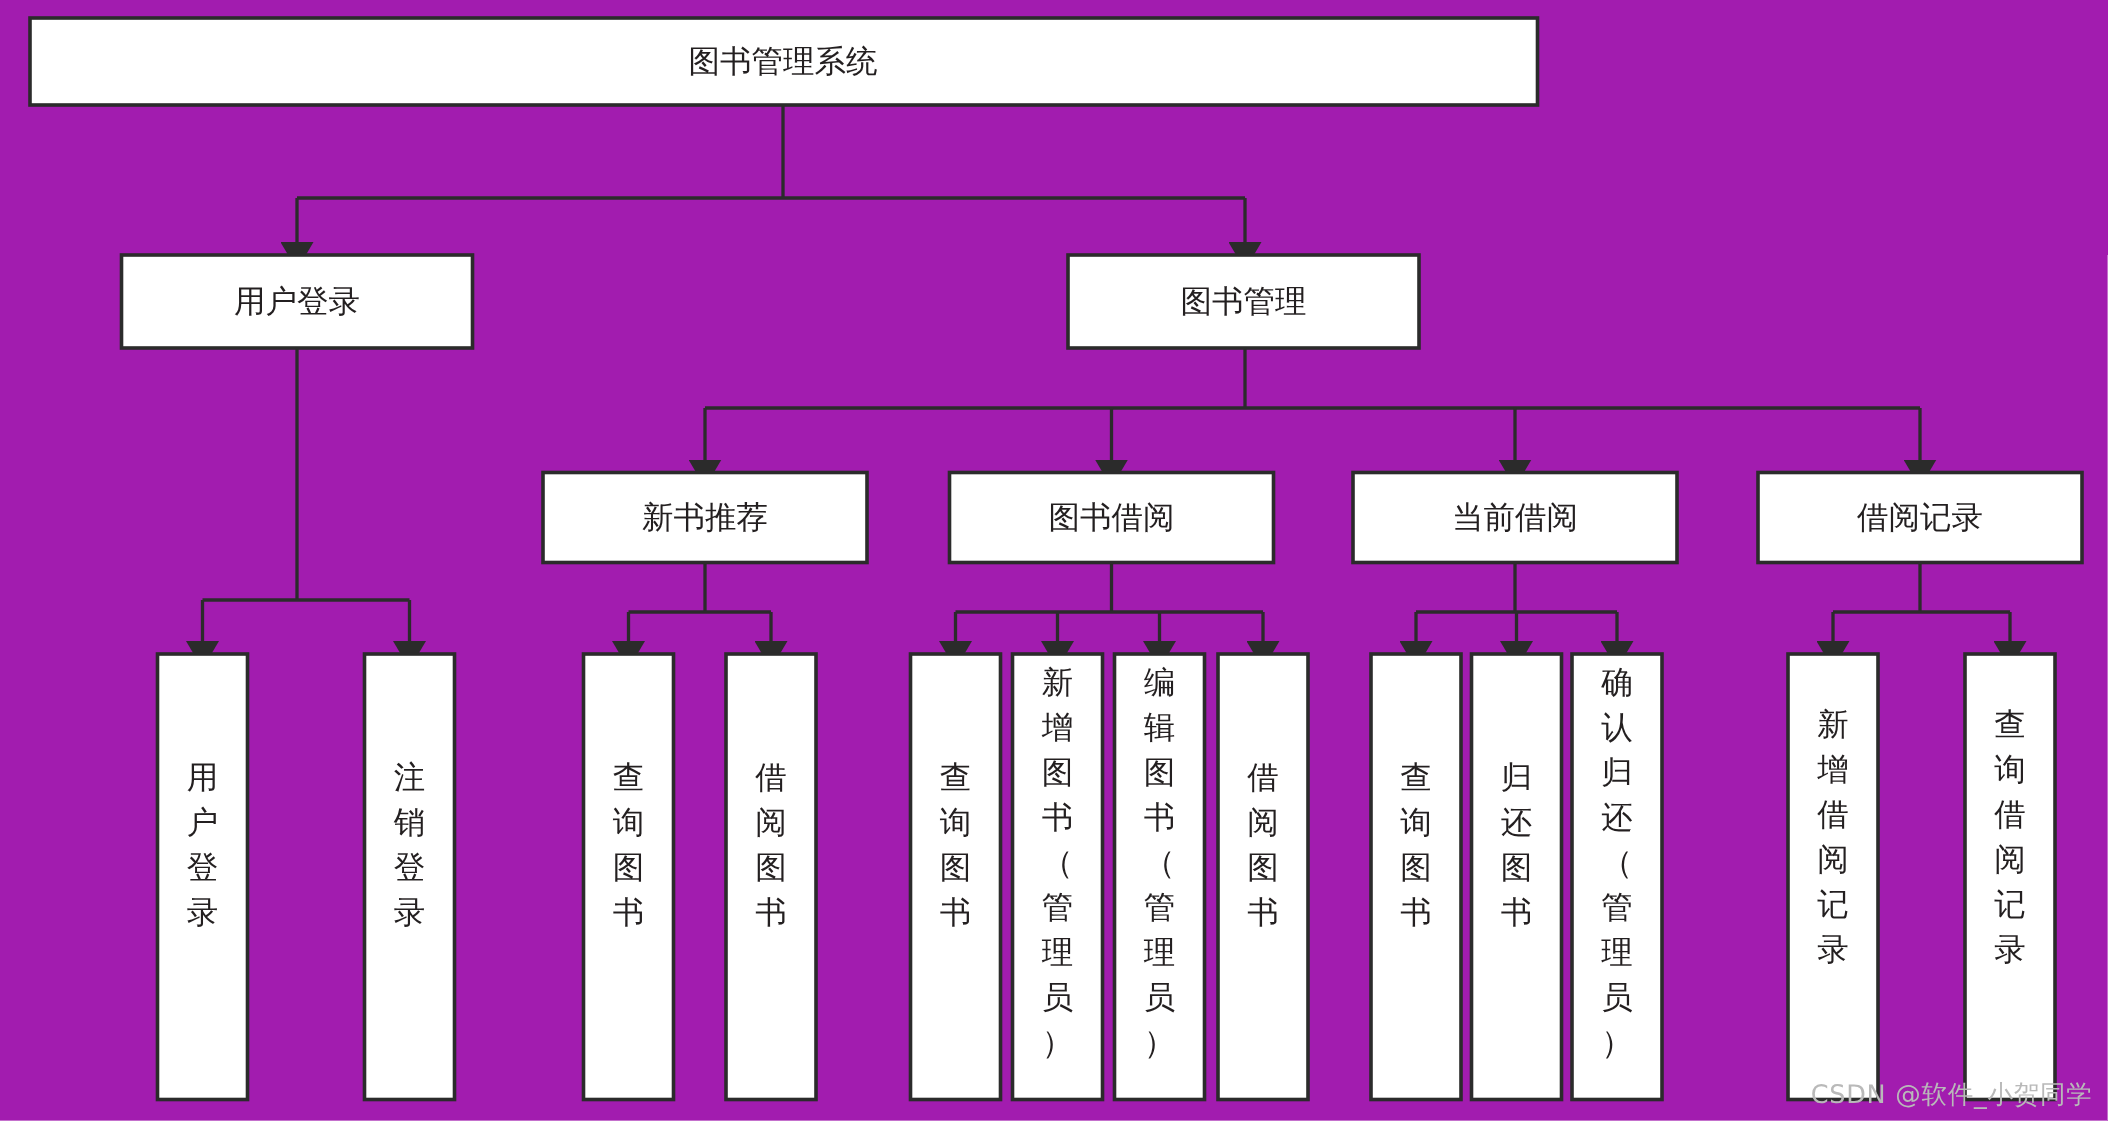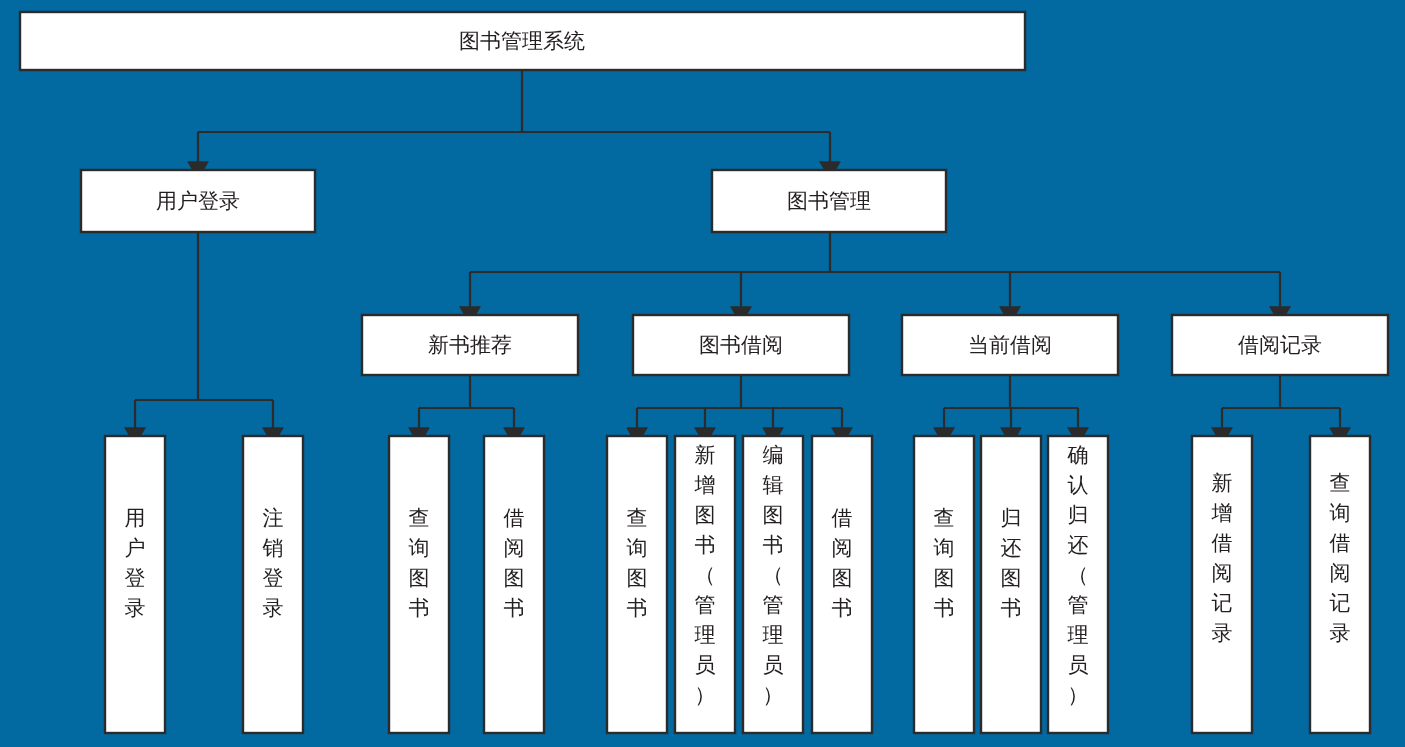--- a/index.html
+++ b/index.html
@@ -10,21 +10,21 @@
   body {
     width: 1405px;
     height: 747px;
     overflow: hidden;
     font-family: "DejaVu Sans", "Liberation Sans", sans-serif;
   }
   #diagram-root {
     position: relative;
     width: 1405px;
     height: 747px;
-    background: #0369a1;
+    background: #a21caf;
   }
   svg.flow-canvas {
     position: absolute;
     left: 0;
     top: 0;
     width: 1405px;
     height: 747px;
     display: block;
   }
   .node-box {
@@ -228,13 +228,14 @@
         <rect class="node-box" x="1192" y="436" width="60" height="297"></rect>
         <text class="leaf-label" x="1222" y="490"><tspan x="1222" y="490">新</tspan><tspan x="1222" y="520">增</tspan><tspan x="1222" y="550">借</tspan><tspan x="1222" y="580">阅</tspan><tspan x="1222" y="610">记</tspan><tspan x="1222" y="640">录</tspan></text>
       </g>
       <g>
         <rect class="node-box" x="1310" y="436" width="60" height="297"></rect>
         <text class="leaf-label" x="1340" y="490"><tspan x="1340" y="490">查</tspan><tspan x="1340" y="520">询</tspan><tspan x="1340" y="550">借</tspan><tspan x="1340" y="580">阅</tspan><tspan x="1340" y="610">记</tspan><tspan x="1340" y="640">录</tspan></text>
       </g>
     </g>
   </svg>
 
+  <div class="watermark-text">CSDN @软件_小贺同学</div>
 </div>
 
 </body></html>

